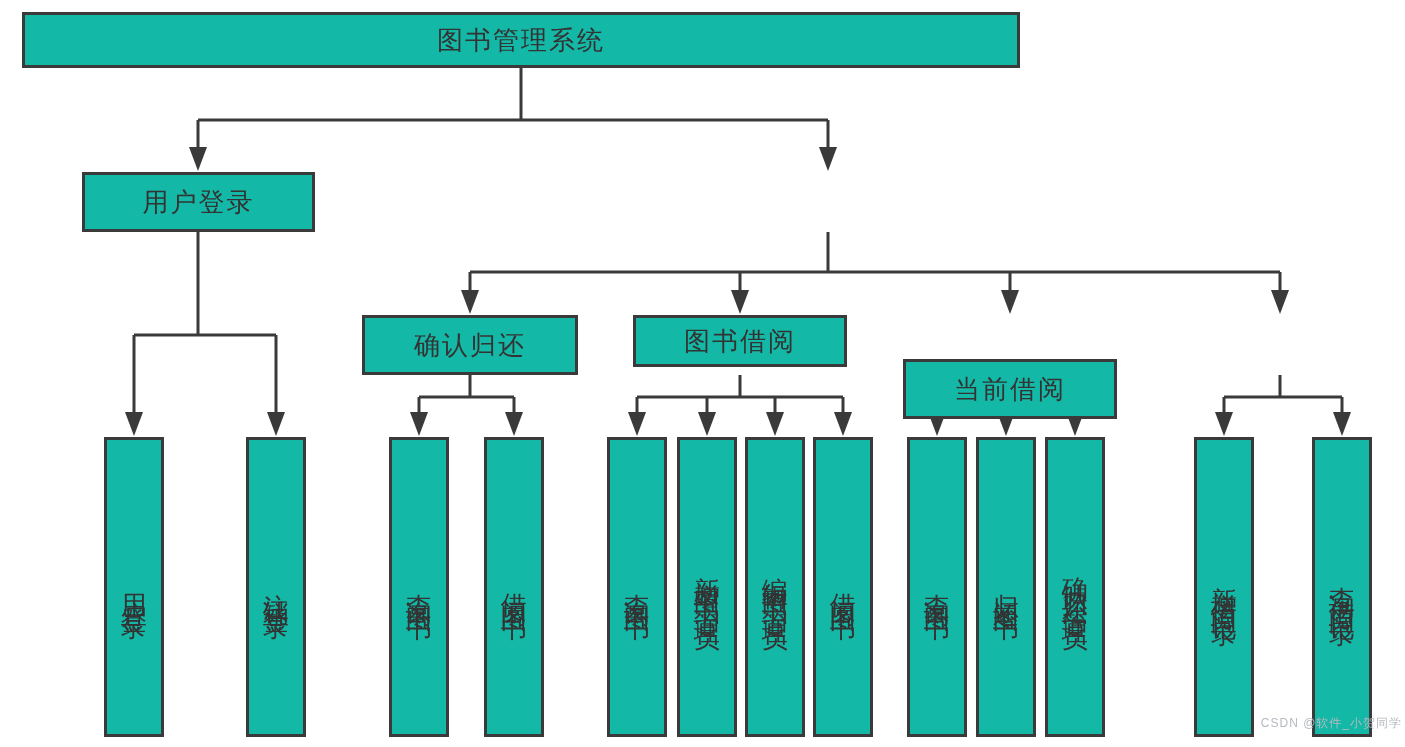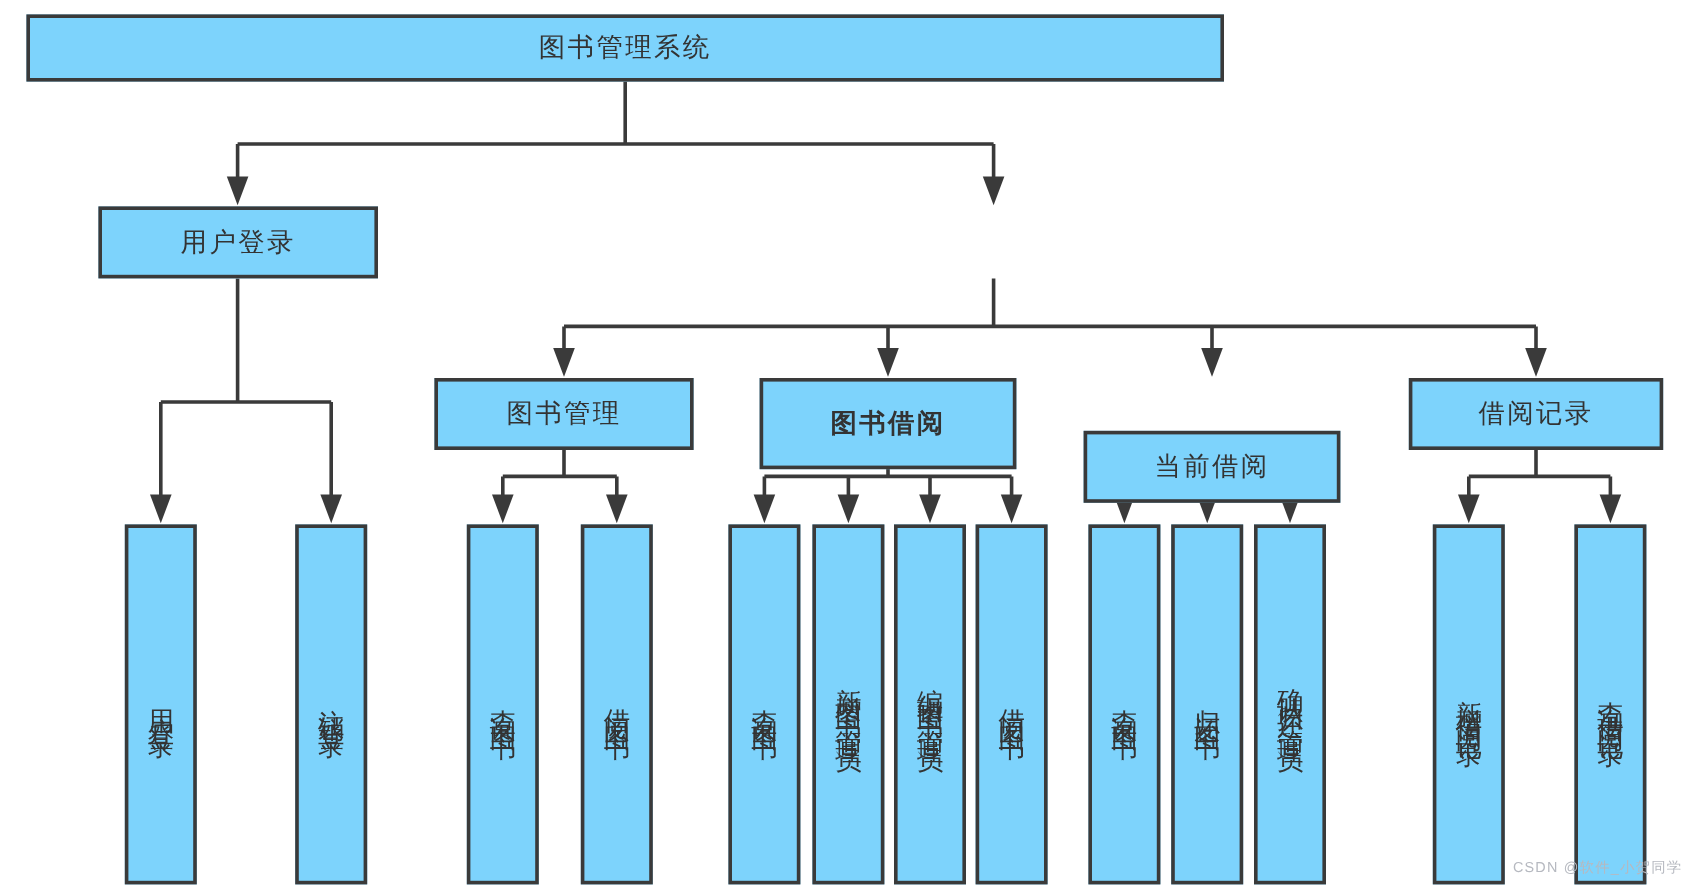--- a/index.html
+++ b/index.html
@@ -11,26 +11,26 @@
   .canvas{
     position:relative;
     width:1405px;height:747px;
     background:#ffffff;
     overflow:hidden;
   }
   .connectors{position:absolute;left:0;top:0;z-index:1;}
   .node{
     position:absolute;
     box-sizing:border-box;
-    background:#7dd3fc;
+    background:#14b8a6;
     border:3px solid var(--line);
     color:var(--text);
     display:flex;align-items:center;justify-content:center;
     z-index:2;
-    font-size:22px;
+    font-size:26px;
     letter-spacing:2px;
   }
   .leaf{width:60px;height:300px;top:437px;}
   .leaf .vtext{
     writing-mode:vertical-rl;
     text-orientation:mixed;
     letter-spacing:7px;
     line-height:1.1;
     white-space:nowrap;
   }
@@ -89,24 +89,23 @@
       <use href="#arrow" x="1075" y="436"></use>
       <use href="#arrow" x="1224" y="436"></use>
         <use href="#arrow" x="1342" y="436"></use>
     </g>
   </svg>
 
   <div class="node" style="left:22px;top:12px;width:998px;height:56px;">图书管理系统</div>
 
   <div class="node" style="left:82px;top:172px;width:233px;height:60px;">用户登录</div>
 
-  <div class="node" style="left:362px;top:315px;width:216px;height:60px;">图书管理</div>
-  <div class="node" style="left:633px;top:315px;width:214px;height:76px;font-weight:bold;">图书借阅</div>
+  <div class="node" style="left:362px;top:315px;width:216px;height:60px;">确认归还</div>
+  <div class="node" style="left:633px;top:315px;width:214px;height:52px;">图书借阅</div>
   <div class="node" style="left:903px;top:315px;width:214px;height:60px;margin-top:44px;">当前借阅</div>
-  <div class="node" style="left:1174px;top:315px;width:212px;height:60px;">借阅记录</div>
 
   <div class="node leaf" style="left:104px;">
     <span class="vtext">用户登录</span>
   </div>
   <div class="node leaf" style="left:246px;">
     <span class="vtext">注销登录</span>
   </div>
   <div class="node leaf" style="left:389px;">
     <span class="vtext">查询图书</span>
   </div>

